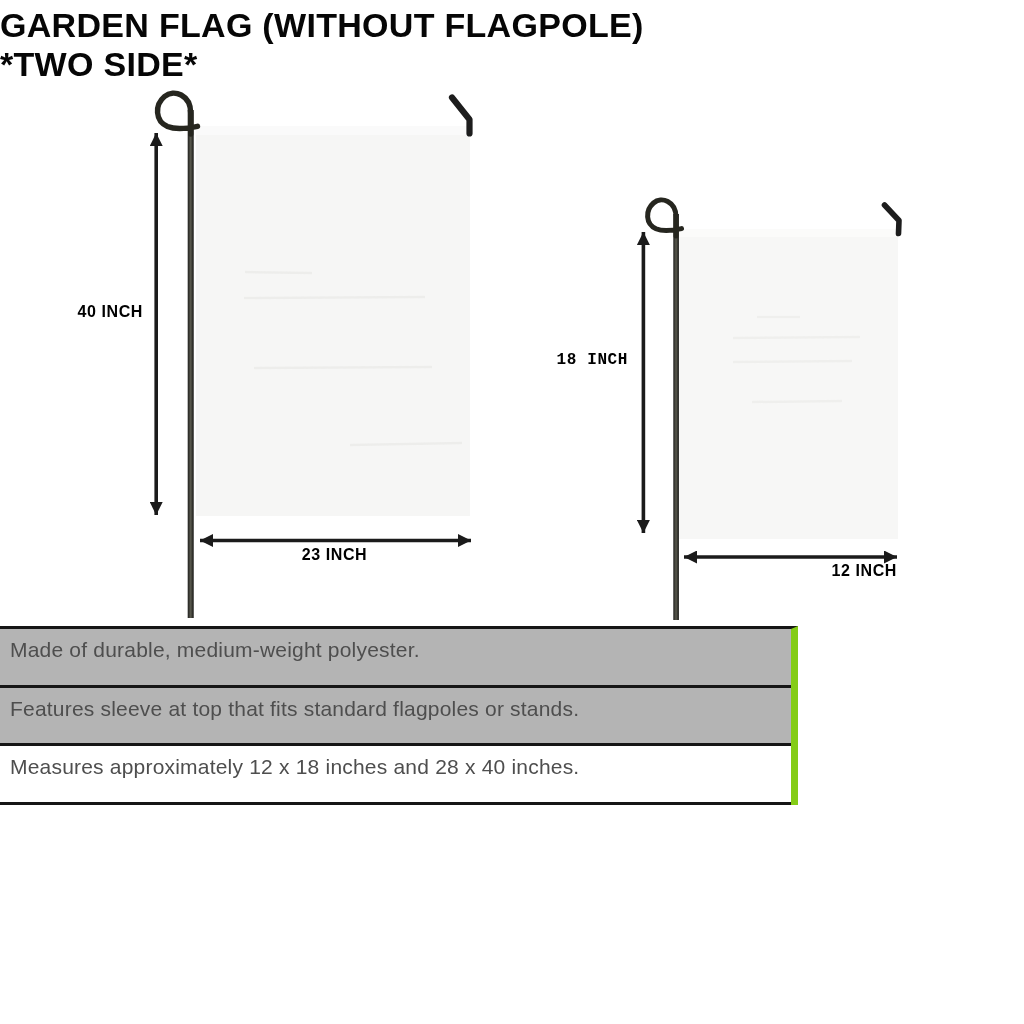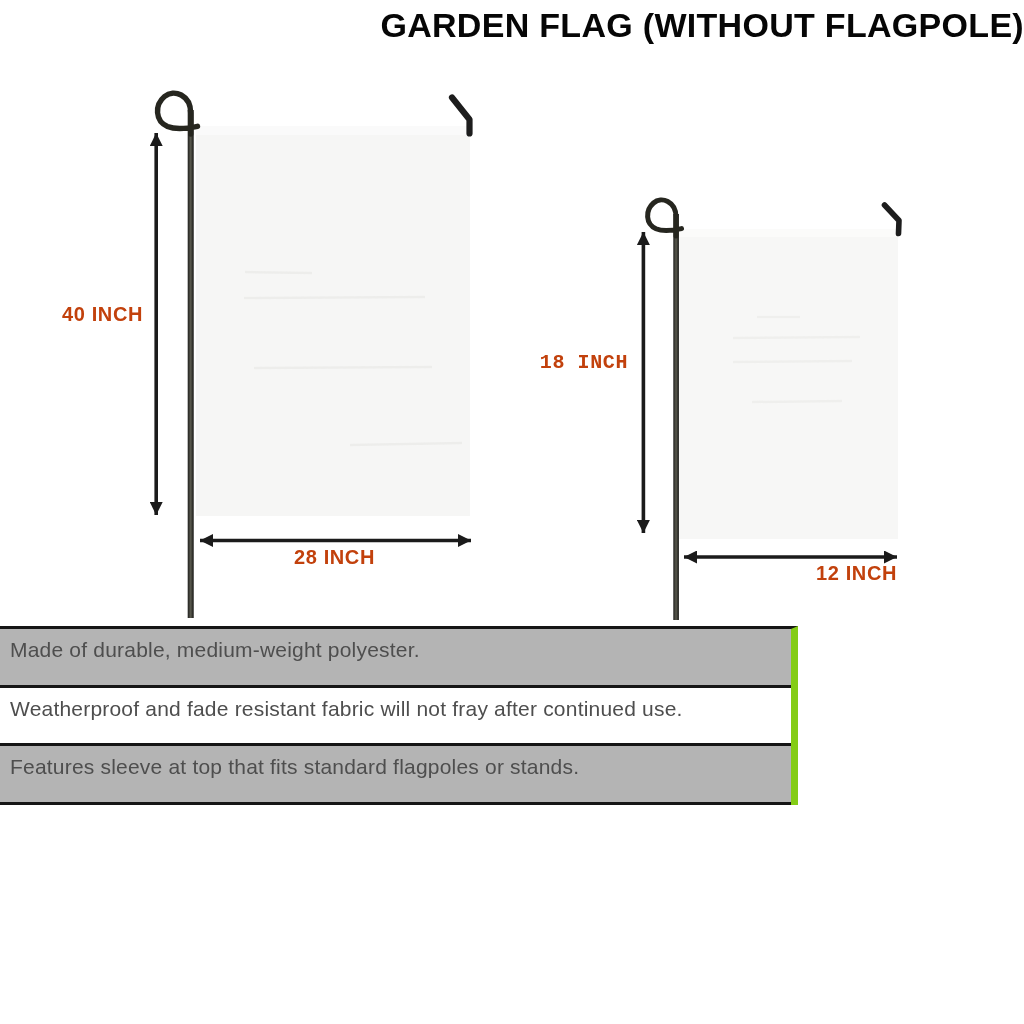--- a/index.html
+++ b/index.html
@@ -2,27 +2,27 @@
 <html><head>
 <meta charset="utf-8">
 <style>
   html,body{margin:0;padding:0;}
   body{
     width:1024px;height:1024px;background:#ffffff;position:relative;overflow:hidden;
     font-family:"Liberation Sans","DejaVu Sans",sans-serif;
   }
   .stage{position:absolute;inset:0;width:1024px;height:1024px;}
   .title-block{
-    position:absolute;top:6px;left:0;width:100%;text-align:right;
+    position:absolute;top:6px;left:0;width:100%;text-align:left;
     color:#060606;font-weight:bold;line-height:39px;letter-spacing:0.3px;
   }
   .title-line{font-size:34px;}
   .diagram-svg{position:absolute;top:0;left:0;}
   .dim-label{
-    position:absolute;font-size:20px;font-weight:bold;color:#c2410c;letter-spacing:0.6px;
+    position:absolute;font-size:16px;font-weight:bold;color:#000000;letter-spacing:0.6px;
     white-space:nowrap;
   }
   .dim-label.h-large{left:30px;width:113px;top:303px;text-align:right;}
   .dim-label.w-large{left:198px;width:273px;top:546px;text-align:center;}
   .dim-label.h-small{left:510px;width:118px;top:351px;text-align:right;font-family:Liberation Mono, monospace;}
   .dim-label.w-small{left:682px;width:215px;top:562px;text-align:right;}
   .spec-table{
     position:absolute;left:0;top:626px;width:798px;
     border-top:3px solid #161616;border-right:7px solid #84cc16;
     box-sizing:border-box;
@@ -35,20 +35,21 @@
   .spec-row.gray{background:#b4b4b4;}
   .spec-row.white{background:#ffffff;}
 </style>
 </head>
 <body>
 
 <div class="stage">
 
   <div class="title-block">
     <div class="title-line">GARDEN FLAG (WITHOUT FLAGPOLE)</div>
+    <div class="title-line">*TWO SIDE*</div>
   </div>
 
   <svg class="diagram-svg" width="1024" height="1024" viewBox="0 0 1024 1024">
     <defs>
       <linearGradient id="poleGrad" x1="0" y1="0" x2="1" y2="0">
         <stop offset="0" stop-color="#1e1e1c"></stop>
         <stop offset="0.5" stop-color="#5a5a4f"></stop>
         <stop offset="1" stop-color="#141412"></stop>
       </linearGradient>
       <marker id="ah" viewBox="0 0 10 10" refX="10" refY="5" markerWidth="15" markerHeight="13" markerUnits="userSpaceOnUse" orient="auto-start-reverse">
@@ -79,23 +80,23 @@
       <line x1="752" y1="402" x2="842" y2="401"></line>
     </g>
     <rect x="673.3" y="214" width="5.6" height="406" fill="url(#poleGrad)"></rect>
     <path d="M 676 236 L 676 217 C 676 201.5 661.5 196 653.5 203 C 645 210.5 645.5 224 656 228.8 C 663 231.8 671.5 230.8 681.5 228.6" fill="none" stroke="#26261f" stroke-width="5" stroke-linecap="round"></path>
     <path d="M 884.5 205 L 899 220.5 L 898.5 233.5" fill="none" stroke="#1d1d1d" stroke-width="5.6" stroke-linecap="round" stroke-linejoin="round"></path>
     <line x1="643.4" y1="232" x2="643.4" y2="533" stroke="#1b1b1b" stroke-width="3.6" marker-start="url(#ah)" marker-end="url(#ah)"></line>
     <line x1="684" y1="557" x2="897" y2="557" stroke="#1b1b1b" stroke-width="3.6" marker-start="url(#ah)" marker-end="url(#ah)"></line>
   </svg>
 
   <div class="dim-label h-large">40 INCH</div>
-  <div class="dim-label w-large">28 INCH</div>
+  <div class="dim-label w-large">23 INCH</div>
   <div class="dim-label h-small">18 INCH</div>
   <div class="dim-label w-small">12 INCH</div>
 
   <div class="spec-table">
     <div class="spec-row gray">Made of durable, medium-weight polyester.</div>
-    <div class="spec-row white">Weatherproof and fade resistant fabric will not fray after continued use.</div>
     <div class="spec-row gray">Features sleeve at top that fits standard flagpoles or stands.</div>
+    <div class="spec-row white">Measures approximately 12 x 18 inches and 28 x 40 inches.</div>
   </div>
 
 </div>
 
 </body></html>

